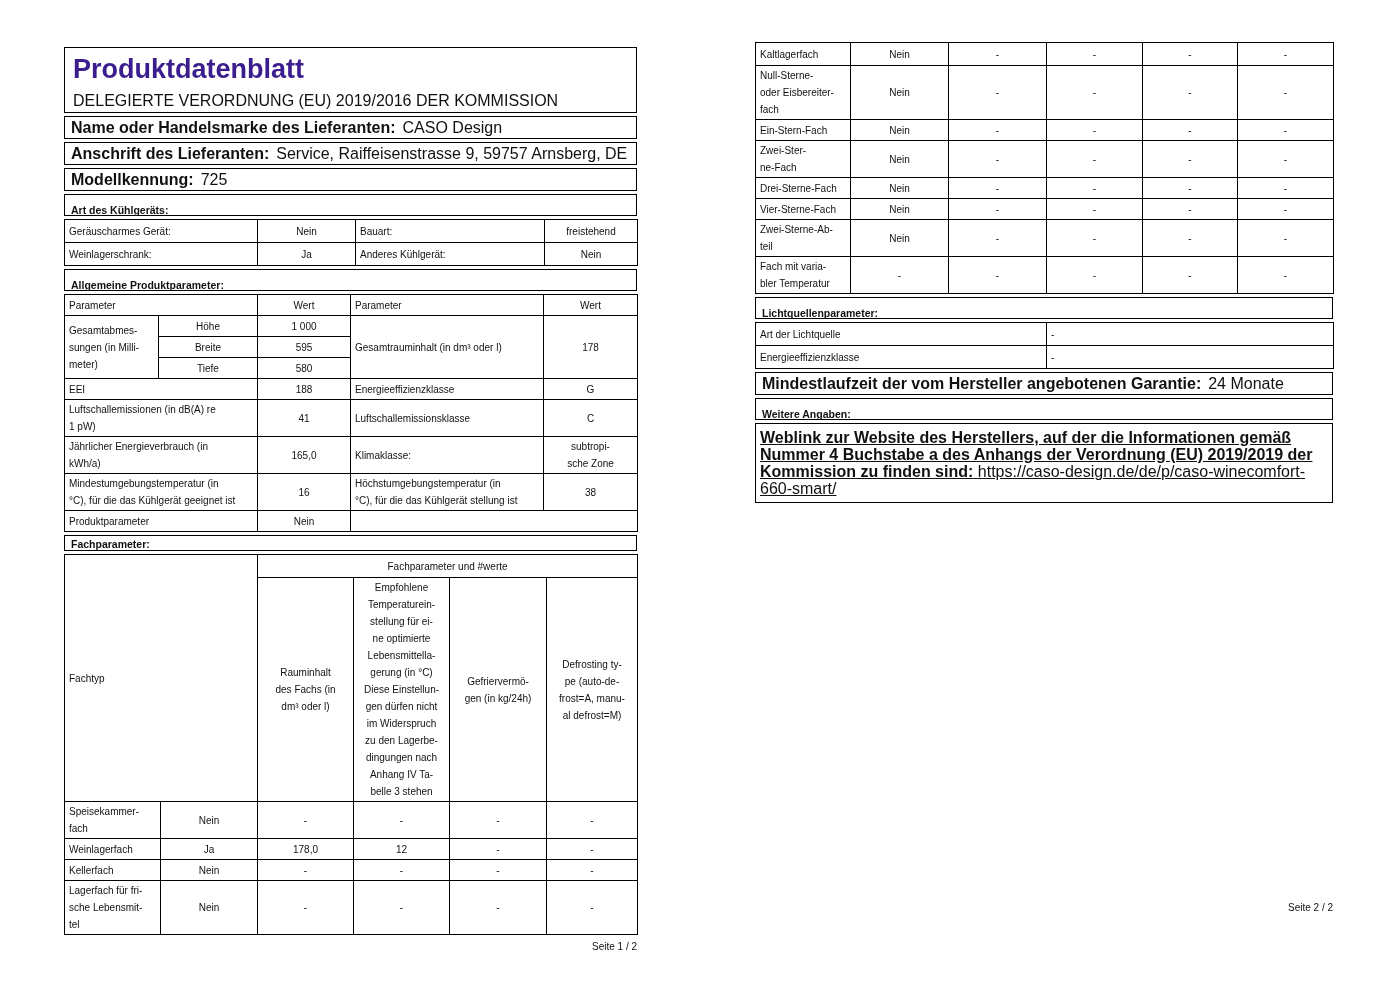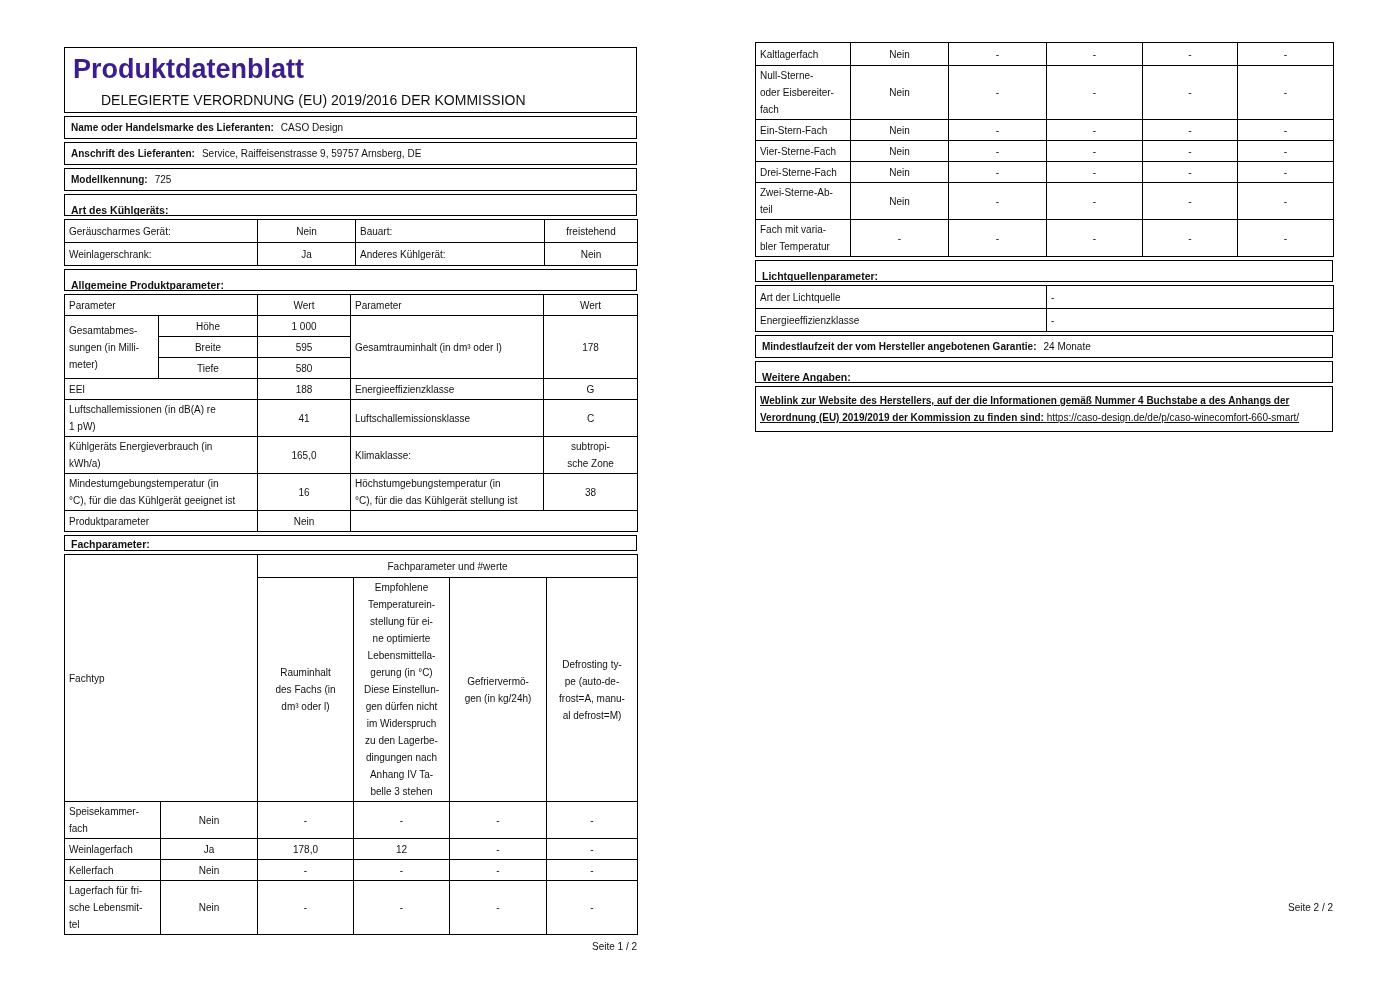--- a/index.html
+++ b/index.html
@@ -6,22 +6,22 @@
   body{
     width:1400px;height:990px;background:#ffffff;position:relative;
     font-family:"Liberation Sans", sans-serif;color:#111;overflow:hidden;
   }
   .page{position:absolute;background:#fff;}
   #page1{left:64px;top:47px;width:573px;}
   #page2{left:755px;top:42px;width:578px;}
   .box{border:1px solid #000;box-sizing:border-box;margin-bottom:3px;background:#fff;}
   .title-box{padding:6px 8px 8px 8px;height:66px;}
   .doc-title{font-size:27px;font-weight:bold;color:#3b1d8e;letter-spacing:0px;}
-  .doc-subtitle{font-size:14px;margin-top:7px;color:#111;margin-left:28px;}
-  .info-row{padding:4px 6px;height:23px;font-size:10px;line-height:14px;}
+  .doc-subtitle{font-size:16px;margin-top:7px;color:#111;}
+  .info-row{padding:4px 6px;height:23px;font-size:16px;line-height:14px;}
   .info-row .lbl{font-weight:bold;}
   .info-row .val{margin-left:7px;}
   .heading-row{padding:9px 6px;height:22px;font-size:10.5px;font-weight:bold;line-height:13px;}
   .heading-row.slim{height:16px;padding:2px 6px;}
   table.grid{border-collapse:collapse;table-layout:fixed;width:100%;margin-bottom:3px;}
   .grid td{
     border:1px solid #000;font-size:10px;line-height:17px;padding:1px 4px;
     vertical-align:middle;white-space:pre-line;overflow:hidden;
   }
   .grid td.c{text-align:center;}
@@ -121,21 +121,21 @@
       <td class="c">G</td>
     </tr>
     <tr class="rh36">
       <td colspan="2">Luftschallemissionen (in dB(A) re
 1 pW)</td>
       <td class="c">41</td>
       <td>Luftschallemissionsklasse</td>
       <td class="c">C</td>
     </tr>
     <tr class="rh36">
-      <td colspan="2">Kühlgeräts Energieverbrauch (in
+      <td colspan="2">Jährlicher Energieverbrauch (in
 kWh/a)</td>
       <td class="c">165,0</td>
       <td>Klimaklasse:</td>
       <td class="c">subtropi-
 sche Zone</td>
     </tr>
     <tr class="rh36">
       <td colspan="2">Mindestumgebungstemperatur (in
 °C), für die das Kühlgerät geeignet ist</td>
       <td class="c">16</td>
@@ -263,30 +263,39 @@
       <td class="c">-</td>
     </tr>
     <tr class="rh18">
       <td>Ein-Stern-Fach</td>
       <td class="c">Nein</td>
       <td class="c">-</td>
       <td class="c">-</td>
       <td class="c">-</td>
       <td class="c">-</td>
     </tr>
+    <tr class="rh36">
+      <td>Zwei-Ster-
+ne-Fach</td>
+      <td class="c">Nein</td>
+      <td class="c">-</td>
+      <td class="c">-</td>
+      <td class="c">-</td>
+      <td class="c">-</td>
+    </tr>
+    <tr class="rh18">
+      <td>Drei-Sterne-Fach</td>
+      <td class="c">Nein</td>
+      <td class="c">-</td>
+      <td class="c">-</td>
+      <td class="c">-</td>
+      <td class="c">-</td>
+    </tr>
     <tr class="rh18">
       <td>Vier-Sterne-Fach</td>
-      <td class="c">Nein</td>
-      <td class="c">-</td>
-      <td class="c">-</td>
-      <td class="c">-</td>
-      <td class="c">-</td>
-    </tr>
-    <tr class="rh18">
-      <td>Drei-Sterne-Fach</td>
       <td class="c">Nein</td>
       <td class="c">-</td>
       <td class="c">-</td>
       <td class="c">-</td>
       <td class="c">-</td>
     </tr>
     <tr class="rh36">
       <td>Zwei-Sterne-Ab-
 teil</td>
       <td class="c">Nein</td>

